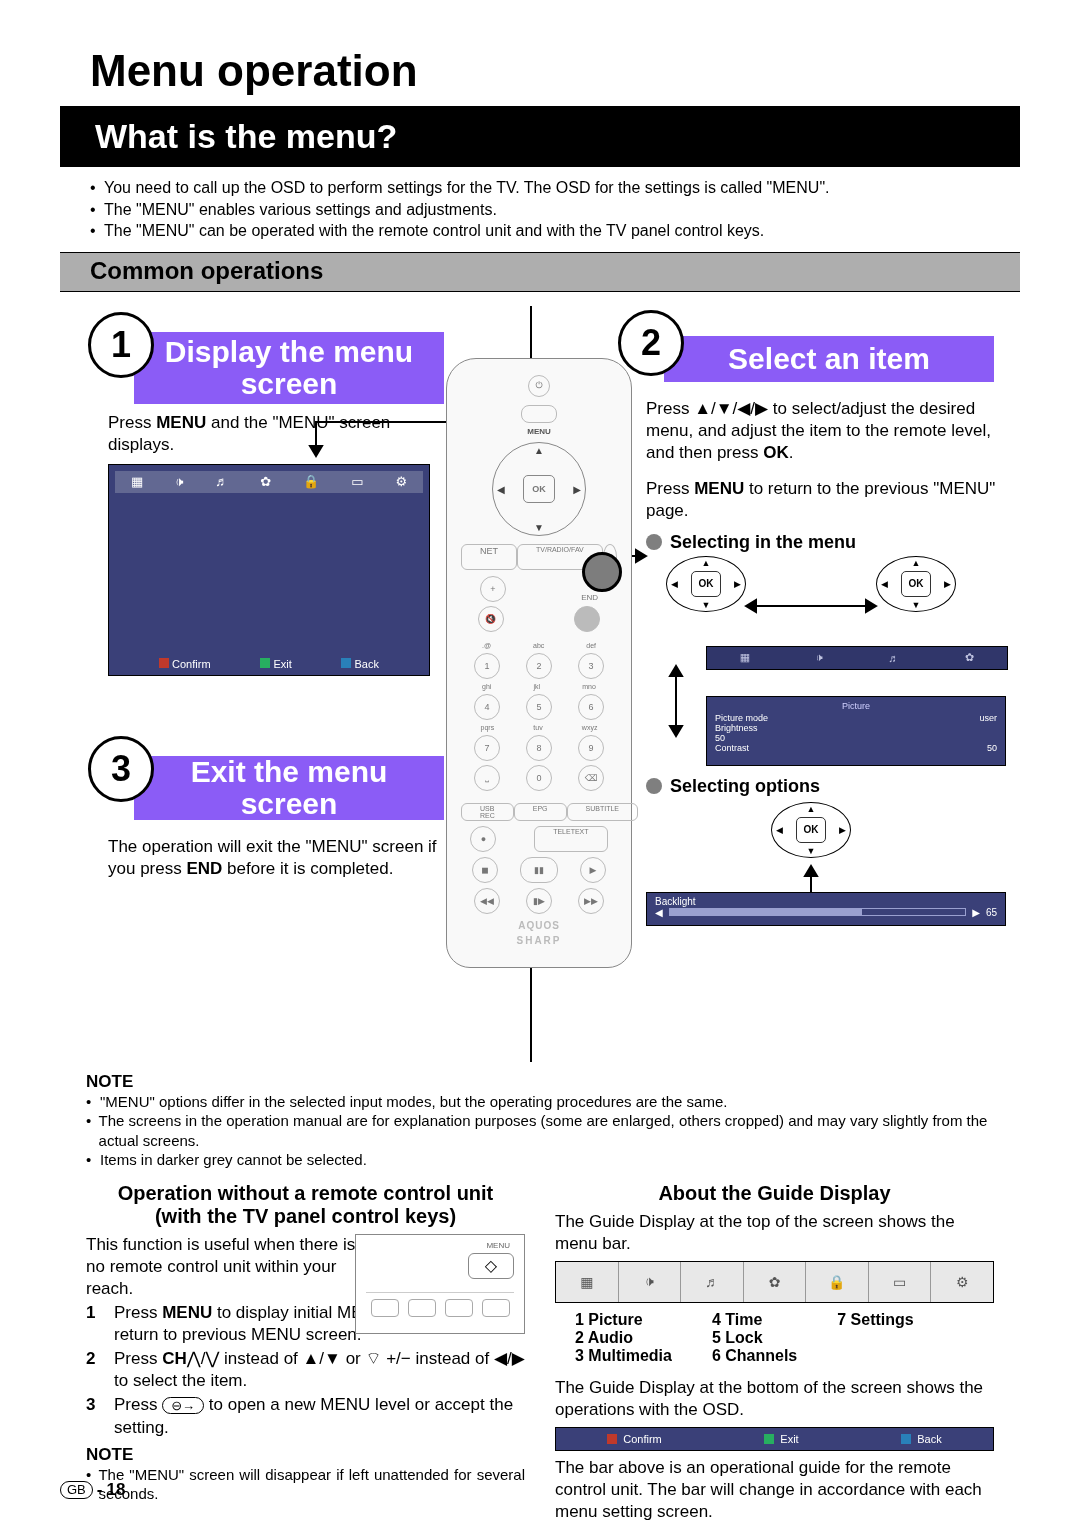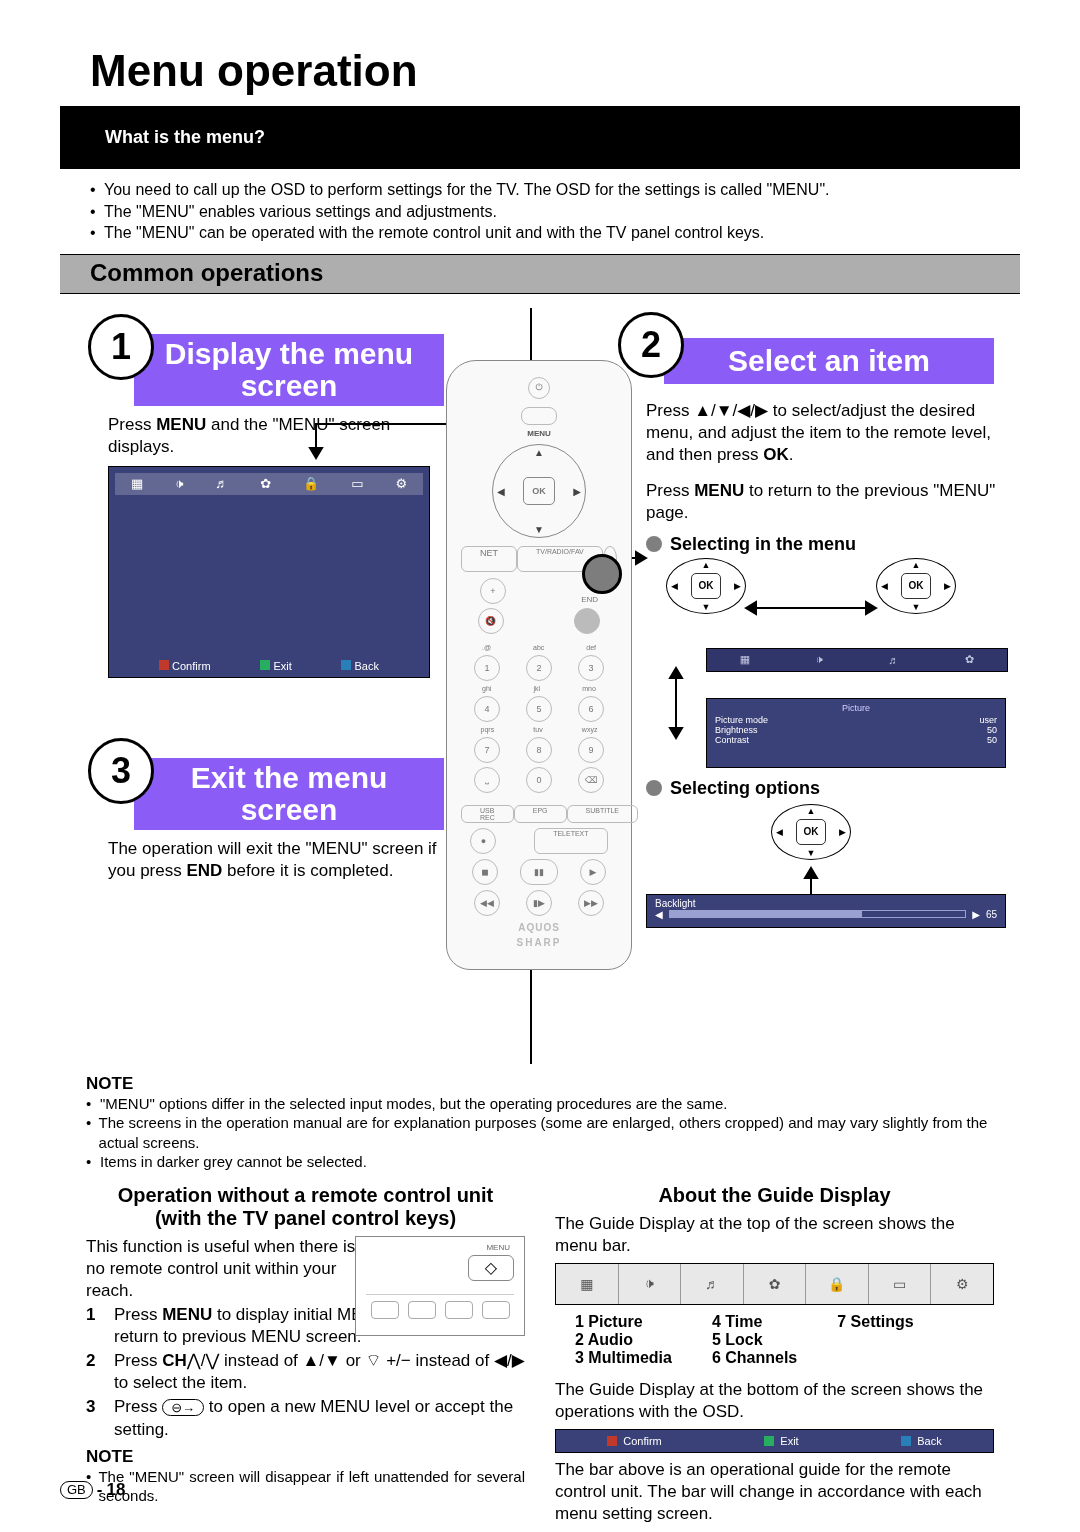--- a/index.html
+++ b/index.html
@@ -23,23 +23,23 @@
     font-weight: bold;
     margin: 0 0 10px 30px;
   }
   .blackbar {
     background: #000;
     padding: 6px 30px;
     border: 1.5px solid #000;
   }
   .blackbar h2 {
     color: #fff;
-    font-size: 18px;
-    font-weight: bold;
-    margin: 14px;
+    font-size: 34px;
+    font-weight: bold;
+    margin: 4px;
   }
   .bullets {
     padding: 10px 30px 10px 30px;
   }
   .bullets .row {
     display: flex;
     font-size: 16px;
     line-height: 1.35;
   }
   .bullets .dot { width: 14px; }
@@ -347,21 +347,21 @@
         <span>▭</span>
         <span>⚙</span>
       </div>
       <div class="blue-footer">
         <span><span class="red-dot"></span> <span>Confirm</span></span>
         <span><span class="green-dot"></span> <span>Exit</span></span>
         <span><span class="blue-dot"></span> <span>Back</span></span>
       </div>
     </div>
 
-    <div class="panel-title" style="left:68px; top:450px; width:310px; height:72px; flex-direction:column;">
+    <div class="panel-title" style="left:68px; top:450px; width:310px; height:64px; flex-direction:column;">
       <div>Exit the menu</div>
       <div>screen</div>
     </div>
     <div class="num-badge" style="left:22px; top:430px;">3</div>
     <div class="panel-body" style="left:42px; top:530px; width:360px;">
       <span>The operation will exit the "MENU" screen if you press </span><b>END</b><span> before it is completed.</span>
     </div>
 
     <div class="remote">
       <div class="rbtn" style="width:20px;height:20px;">⏻</div>
@@ -490,21 +490,21 @@
         <span>🕩</span>
         <span>♬</span>
         <span>✿</span>
     </div>
     <div class="blue-box" style="left:640px; top:390px; width:300px; height:70px; color:#fff; font-size:9px; padding:4px 8px; box-sizing:border-box;">
       <div style="text-align:center; color:#d0d0ff; margin-bottom:2px;">Picture</div>
       <div style="display:flex; justify-content:space-between;">
           <span>Picture mode</span>
           <span>user</span>
         </div>
-      <div style="display:flex; justify-content:space-between;">
+      <div style="display:flex; justify-content:space-between;flex-direction:column;">
           <span>Brightness</span>
           <span>50</span>
         </div>
       <div style="display:flex; justify-content:space-between;">
           <span>Contrast</span>
           <span>50</span>
         </div>
     </div>
 
     <div class="sub-label" style="left:580px; top:470px;">

